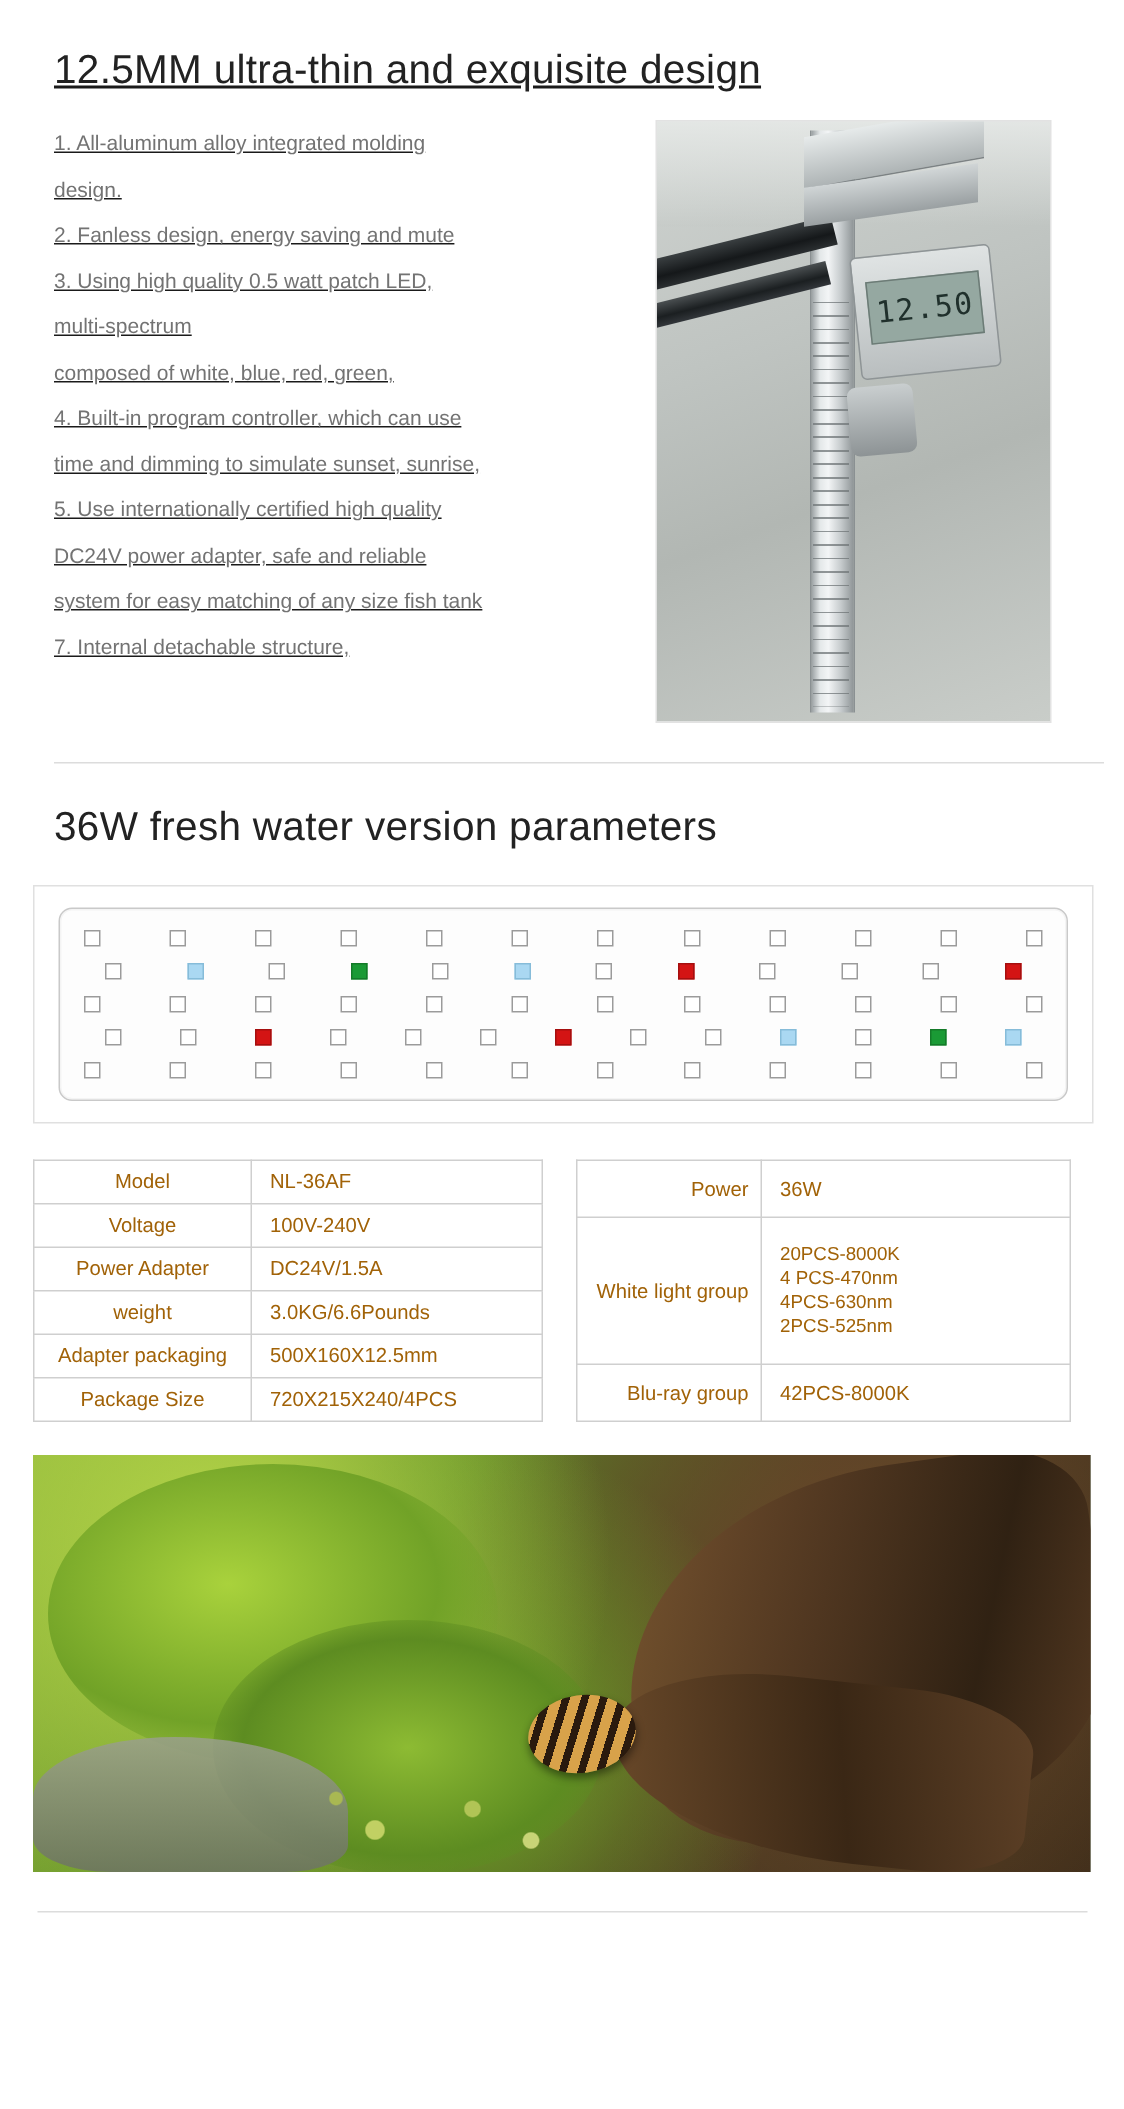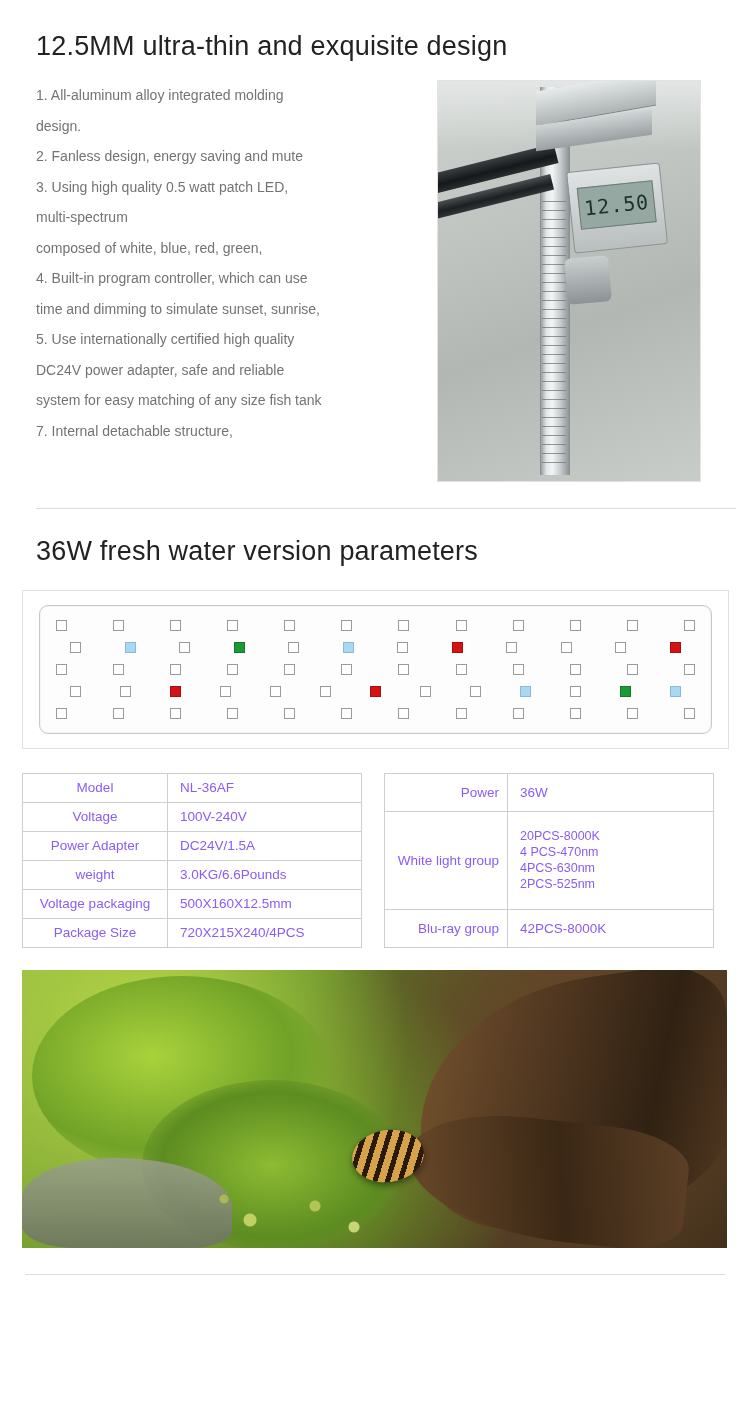--- a/index.html
+++ b/index.html
@@ -17,20 +17,21 @@
   }
   .page {
     width: 749px;
     height: 1406px;
     position: relative;
   }
 
   
   .section1 {
     padding: 30px 22px 0 36px;
+    text-decoration: underline;
   }
   .heading {
     font-size: 27px;
     font-weight: 400;
     color: #222;
     letter-spacing: 0.2px;
     margin: 0 0 18px 0;
     line-height: 1.2;
   }
   .s1-body {
@@ -200,21 +201,21 @@
 
   
   .specs {
     display: flex;
     margin: 24px 22px 0 22px;
     gap: 22px;
   }
   table.spec {
     border-collapse: collapse;
     font-size: 13.5px;
-    color: #8b5cf6;
+    color: #a16207;
     table-layout: fixed;
   }
   table.spec.left  { width: 340px; }
   table.spec.right { width: 330px; }
   table.spec td {
     border: 1px solid #cfcfcf;
     padding: 5px 8px;
     height: 18px;
     vertical-align: middle;
   }
@@ -441,21 +442,21 @@
       </tr>
       <tr>
         <td class="lbl">Power Adapter</td>
         <td class="val">DC24V/1.5A</td>
       </tr>
       <tr>
         <td class="lbl">weight</td>
         <td class="val">3.0KG/6.6Pounds</td>
       </tr>
       <tr>
-        <td class="lbl">Voltage packaging</td>
+        <td class="lbl">Adapter packaging</td>
         <td class="val">500X160X12.5mm</td>
       </tr>
       <tr>
         <td class="lbl">Package Size</td>
         <td class="val">720X215X240/4PCS</td>
       </tr>
     </tbody>
       </table>
 
     <table class="spec right">

